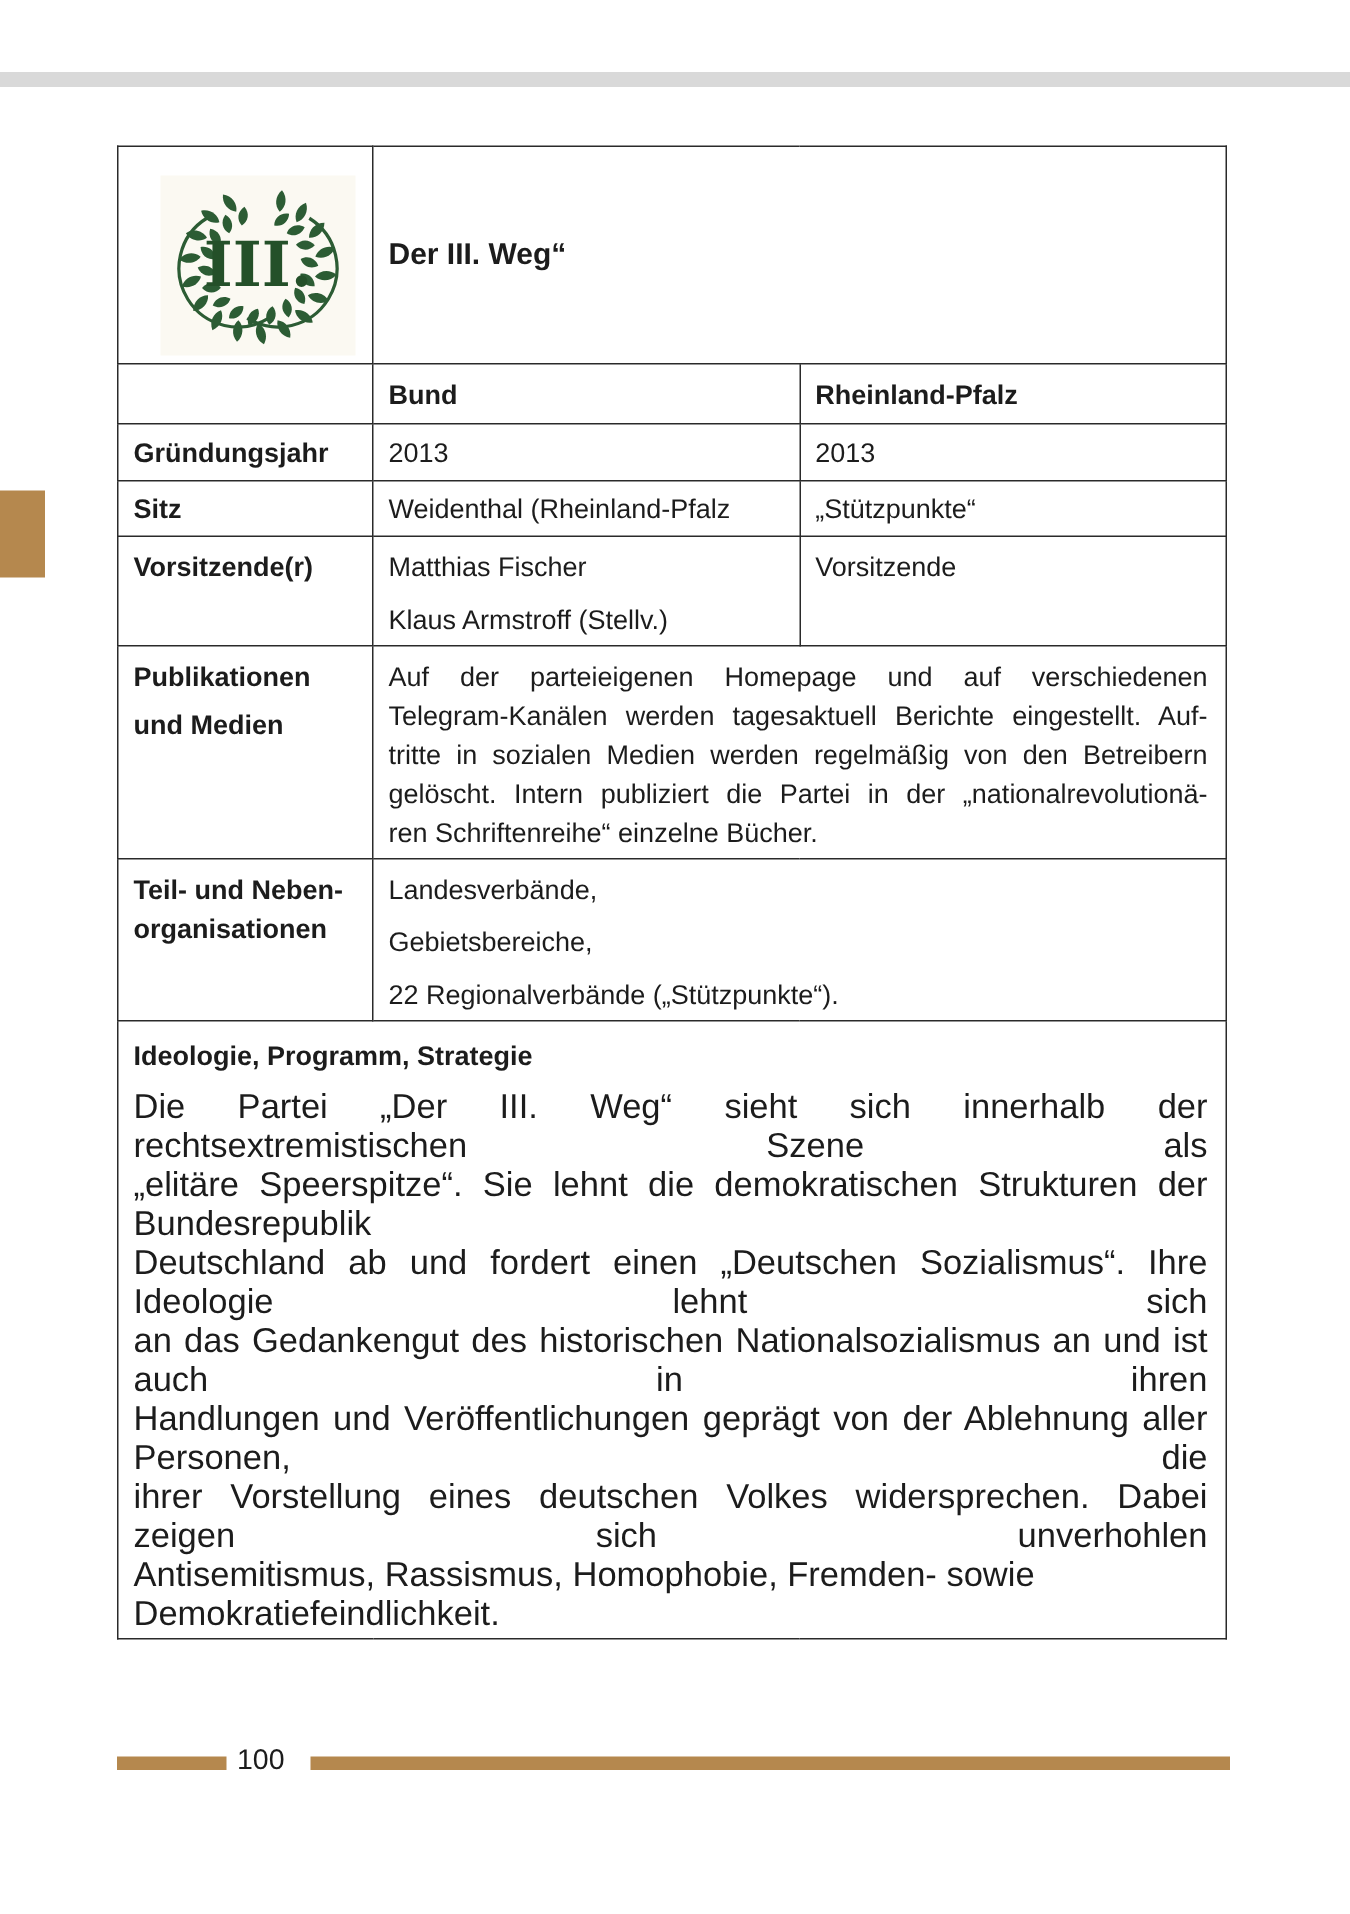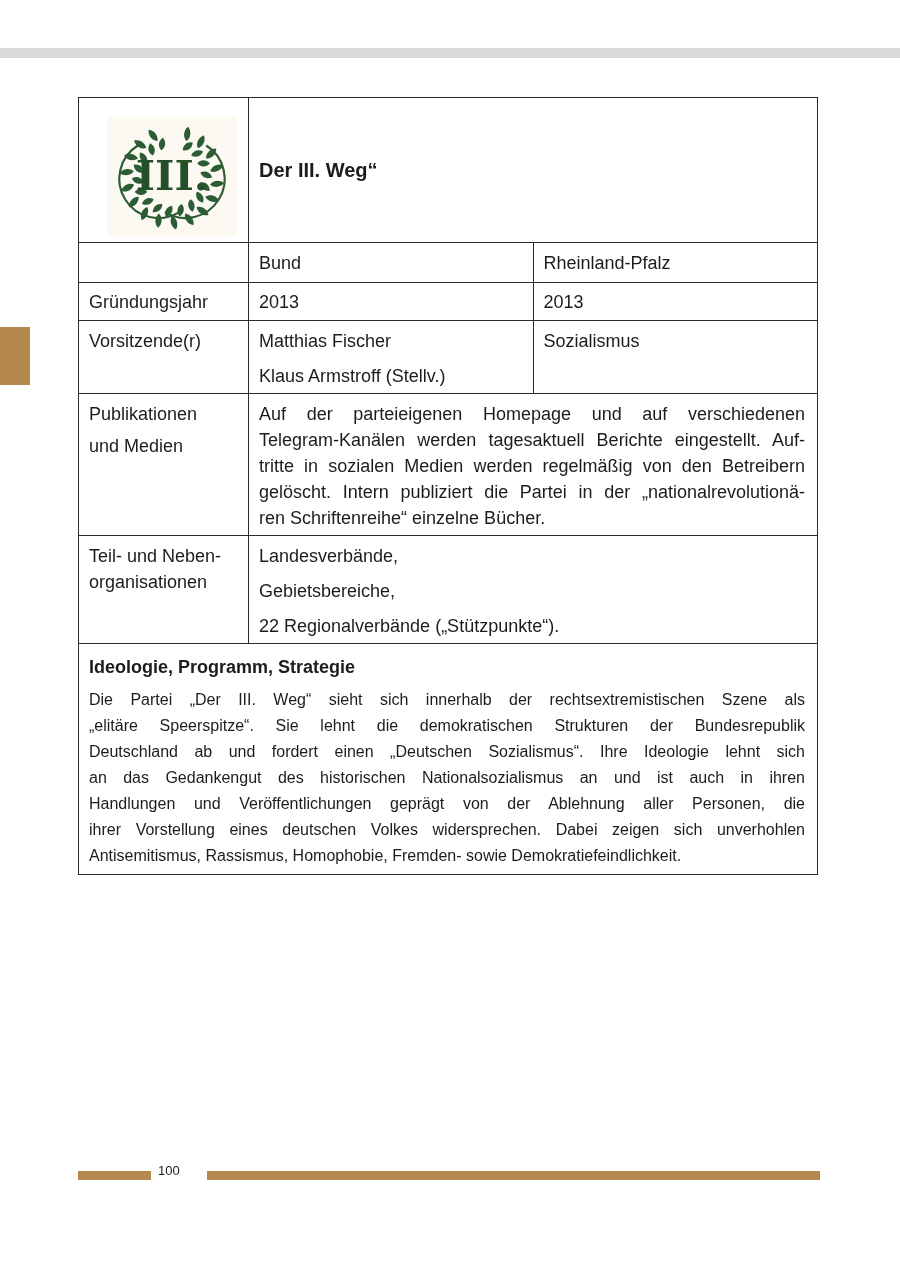--- a/index.html
+++ b/index.html
@@ -34,50 +34,50 @@
     vertical-align: middle;
     padding: 4px 12px 4px 10px;
     font-size: 18px;
     line-height: 26px;
   }
   .infobox td.top { vertical-align: top; padding-top: 7px; }
   .col-label { width: 170px; }
   .col-bund  { width: 267px; }
   .col-rlp   { width: 303px; }
 
-  .lbl { font-weight: normal; font-size: 17px; line-height: 25px; }
+  .lbl { font-weight: bold; font-size: 17px; line-height: 25px; }
 
   .logo-cell { padding: 0 !important; }
   .logo-wrap {
     width: 130px; height: 120px;
     margin: 13px 0 0 28px;
     background: #fbf9f2;
     display: flex; align-items: center; justify-content: center;
   }
   .party-title { font-weight: bold; font-size: 20px; }
 
   .gap-top { margin-top: 9px; }
 
-  .para { font-size: 16px; line-height: 26px; }
+  .para { font-size: 23px; line-height: 26px; }
   .jline { text-align: justify; text-align-last: justify; }
   .lline { text-align: left; }
 
   .ideology-heading { font-weight: bold; font-size: 18px; line-height: 26px; margin-bottom: 7px; }
 
   .footer-bar-left {
     position: absolute; left: 78px; top: 1171px;
     width: 73px; height: 9px; background: #b5884e;
   }
   .footer-bar-right {
     position: absolute; left: 207px; top: 1171px;
     width: 613px; height: 9px; background: #b5884e;
   }
   .page-number {
     position: absolute; left: 158px; top: 1163px;
-    font-size: 13px; font-weight: normal; color: #1c1c1c;
+    font-size: 19px; font-weight: normal; color: #1c1c1c;
   }
 
   svg text { font-family: "DejaVu Serif", "Liberation Serif", serif; }
 </style>
 </head>
 <body>
 
 <div class="top-bar"></div>
 <div class="left-accent"></div>
 
@@ -142,28 +142,33 @@
     <td class="lbl col-bund" style="font-size:18px;">Bund</td>
     <td class="lbl col-rlp" style="font-size:18px;">Rheinland-Pfalz</td>
   </tr>
 
   <tr style="height:38px;">
     <td class="lbl">Gründungsjahr</td>
     <td>2013</td>
     <td>2013</td>
   </tr>
 
+  <tr style="height:37px;">
+    <td class="lbl">Sitz</td>
+    <td>Weidenthal (Rheinland-Pfalz</td>
+    <td>„Stützpunkte“</td>
+  </tr>
 
   <tr style="height:65px;">
     <td class="lbl top">Vorsitzende(r)</td>
     <td class="top">
       <div>Matthias Fischer</div>
       <div class="gap-top">Klaus Armstroff (Stellv.)</div>
     </td>
-    <td class="top">Sozialismus</td>
+    <td class="top">Vorsitzende</td>
   </tr>
 
 
   <tr style="height:140px;padding-left:48px;">
     <td class="lbl top">
       <div>Publikationen</div>
       <div class="gap-top" style="margin-top:6px;">und Medien</div>
     </td>
     <td class="top para" colspan="2">
       <div class="jline">Auf der parteieigenen Homepage und auf verschiedenen</div>

